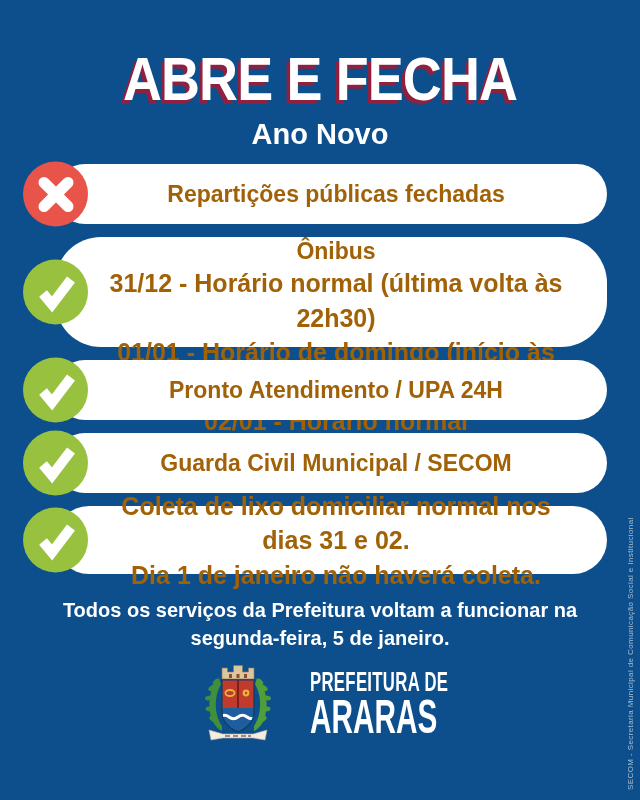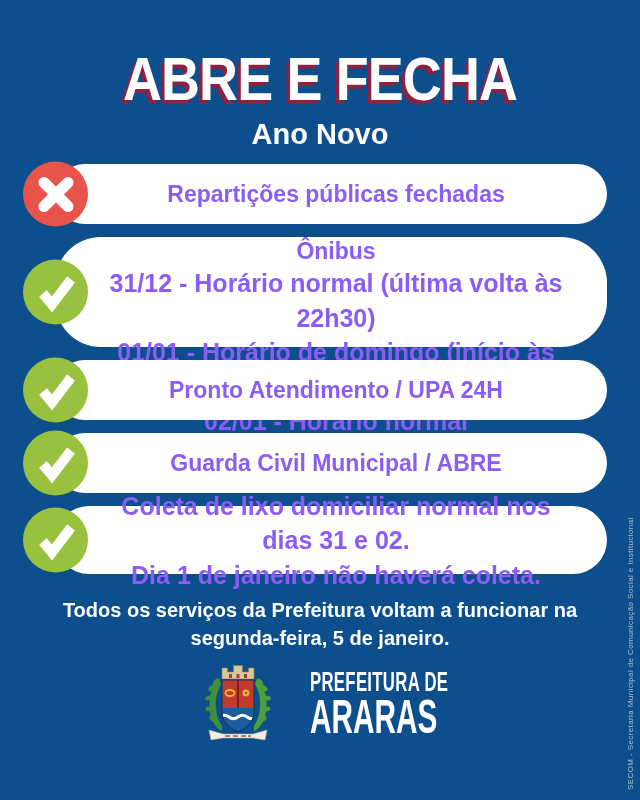--- a/index.html
+++ b/index.html
@@ -24,21 +24,21 @@
   .intro {
     max-width:592px; margin:7px auto 0; text-align:center;
     font-size:21px; font-weight:bold; line-height:1.33;
   }
   
   .cards {
     display:flex; flex-direction:column; gap:13px;
     margin:15px 33px 0 55px;
   }
   .card {
-    position:relative; background:#ffffff; color:#8b5cf6;
+    position:relative; background:#ffffff; color:#a16207;
     border-radius:999px;
     display:flex; flex-direction:column; justify-content:center; align-items:center;
     text-align:center; padding:0 42px 0 52px; box-sizing:border-box;
   }
   .card.tall { border-radius:46px;justify-content:space-between; }
   .h60 { height:60px; }
   .h110 { height:110px; }
   .h66 { height:68px; }
   .badge {
     position:absolute; left:-32px; top:50%; transform:translateY(-50%);
@@ -112,21 +112,21 @@
       </span>
       <div class="card-line-lg">Pronto Atendimento / UPA 24H</div>
     </div>
 
     <div class="card h60">
       <span class="badge green">
         <svg width="42" height="42" viewBox="-21 -21 42 42">
           <path d="M-13 1 L-4 12 L15 -13" stroke="#ffffff" stroke-width="10" fill="none" stroke-linejoin="miter"></path>
         </svg>
       </span>
-      <div class="card-line-lg">Guarda Civil Municipal / ABRE</div>
+      <div class="card-line-lg">Guarda Civil Municipal / SECOM</div>
     </div>
 
     <div class="card h66">
       <span class="badge green">
         <svg width="42" height="42" viewBox="-21 -21 42 42">
           <path d="M-13 1 L-4 12 L15 -13" stroke="#ffffff" stroke-width="10" fill="none" stroke-linejoin="miter"></path>
         </svg>
       </span>
       <div class="card-line">Coleta de lixo domiciliar normal nos dias 31 e 02.</div>
       <div class="card-line">Dia 1 de janeiro não haverá coleta.</div>

